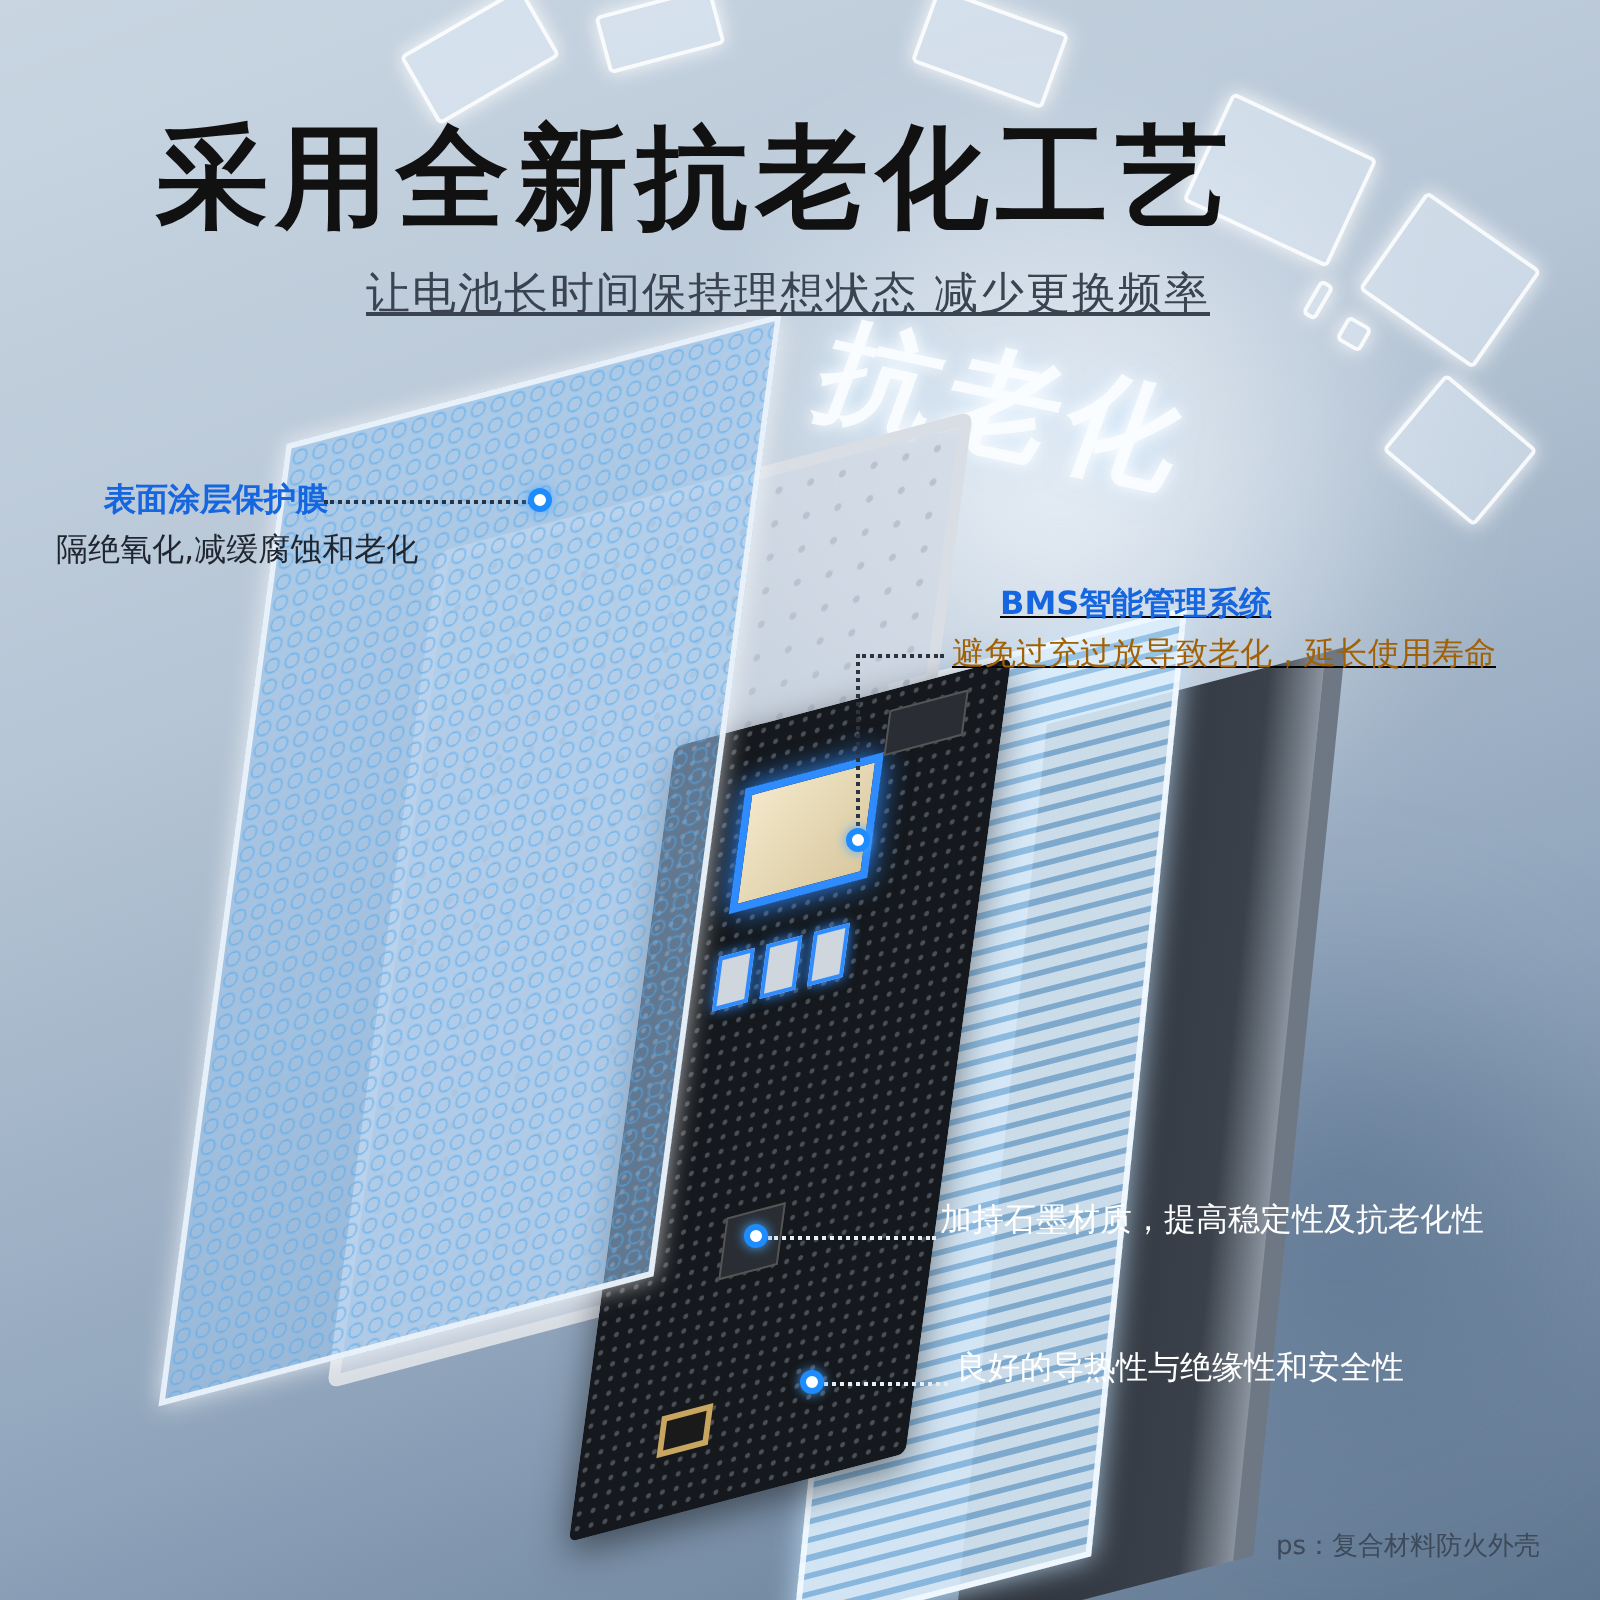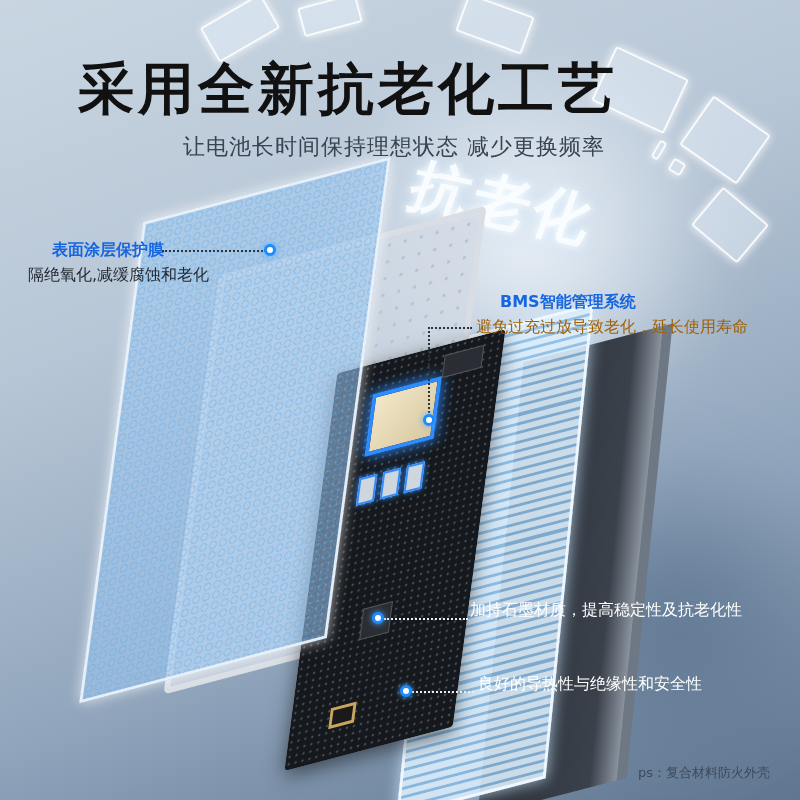--- a/index.html
+++ b/index.html
@@ -28,21 +28,21 @@
     transform: rotate(12deg) skewX(-8deg); letter-spacing: 4px;
   }
 
   
   .title {
     position: absolute; left: 0; width: 696px; top: 52px; text-align: center;
     font-size: 56px; font-weight: bold; color: #111111; letter-spacing: 4px;
   }
   .subtitle {
     position: absolute; left: 0; width: 788px; top: 132px; text-align: center;
-    font-size: 22px; color: #3a4350; letter-spacing: 1px;
+    font-size: 22px; color: #3a4350; letter-spacing: 1px; text-decoration: underline;
   }
 
   
   .layer { position: absolute; transform-origin: center; }
   .mesh-layer {
     left: 110px; top: 200px; width: 250px; height: 460px;
     transform: skewY(-22deg) rotate(8deg);
     background-color: rgba(160,200,240,0.55);
     background-image:
       radial-gradient(circle, rgba(255,255,255,0.0) 40%, rgba(80,170,240,0.7) 42%, rgba(80,170,240,0.0) 60%);
@@ -98,21 +98,21 @@
   .vdotline { position: absolute; border-left: 2px dotted; width: 0; }
   .node {
     position: absolute; width: 12px; height: 12px; border-radius: 50%;
     background: #ffffff; border: 3px solid #1e8cff; box-shadow: 0 0 6px #4aa8ff;
   }
 
   .c1 { left: 28px; top: 240px; }
   .c1 .head { color: #1666e0; }
   .c1 .desc { color: #1f2630; }
 
-  .c2 { left: 476px; top: 292px; }
+  .c2 { left: 476px; top: 292px; text-decoration: underline; }
   .c2 .head { color: #1666e0; }
   .c2 .desc { color: #a16207; }
 
   .c3 { left: 470px; top: 596px; }
   .c3 .head { color: #20b4f0; }
   .c3 .desc { color: #ffffff; }
 
   .c4 { left: 478px; top: 670px; }
   .c4 .head { color: #20b4f0; }
   .c4 .desc { color: #ffffff; font-family: Liberation Serif, serif; }

